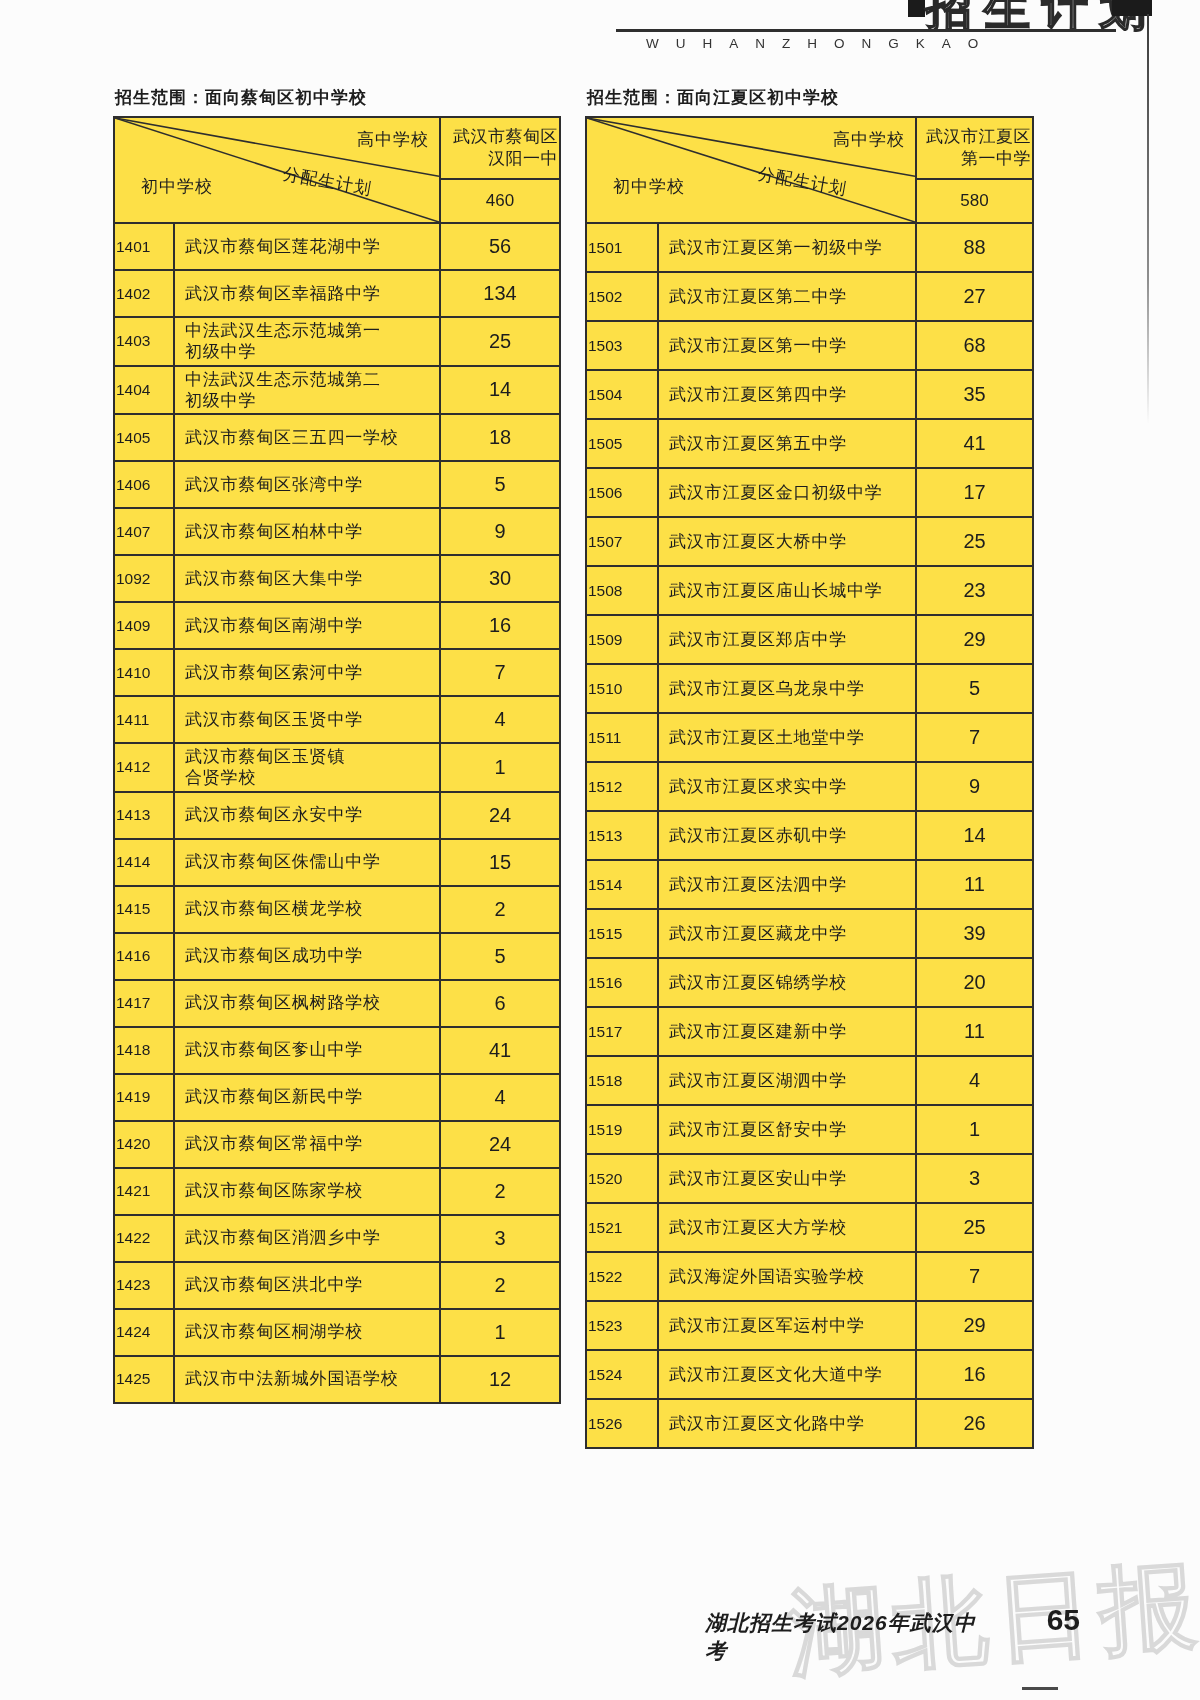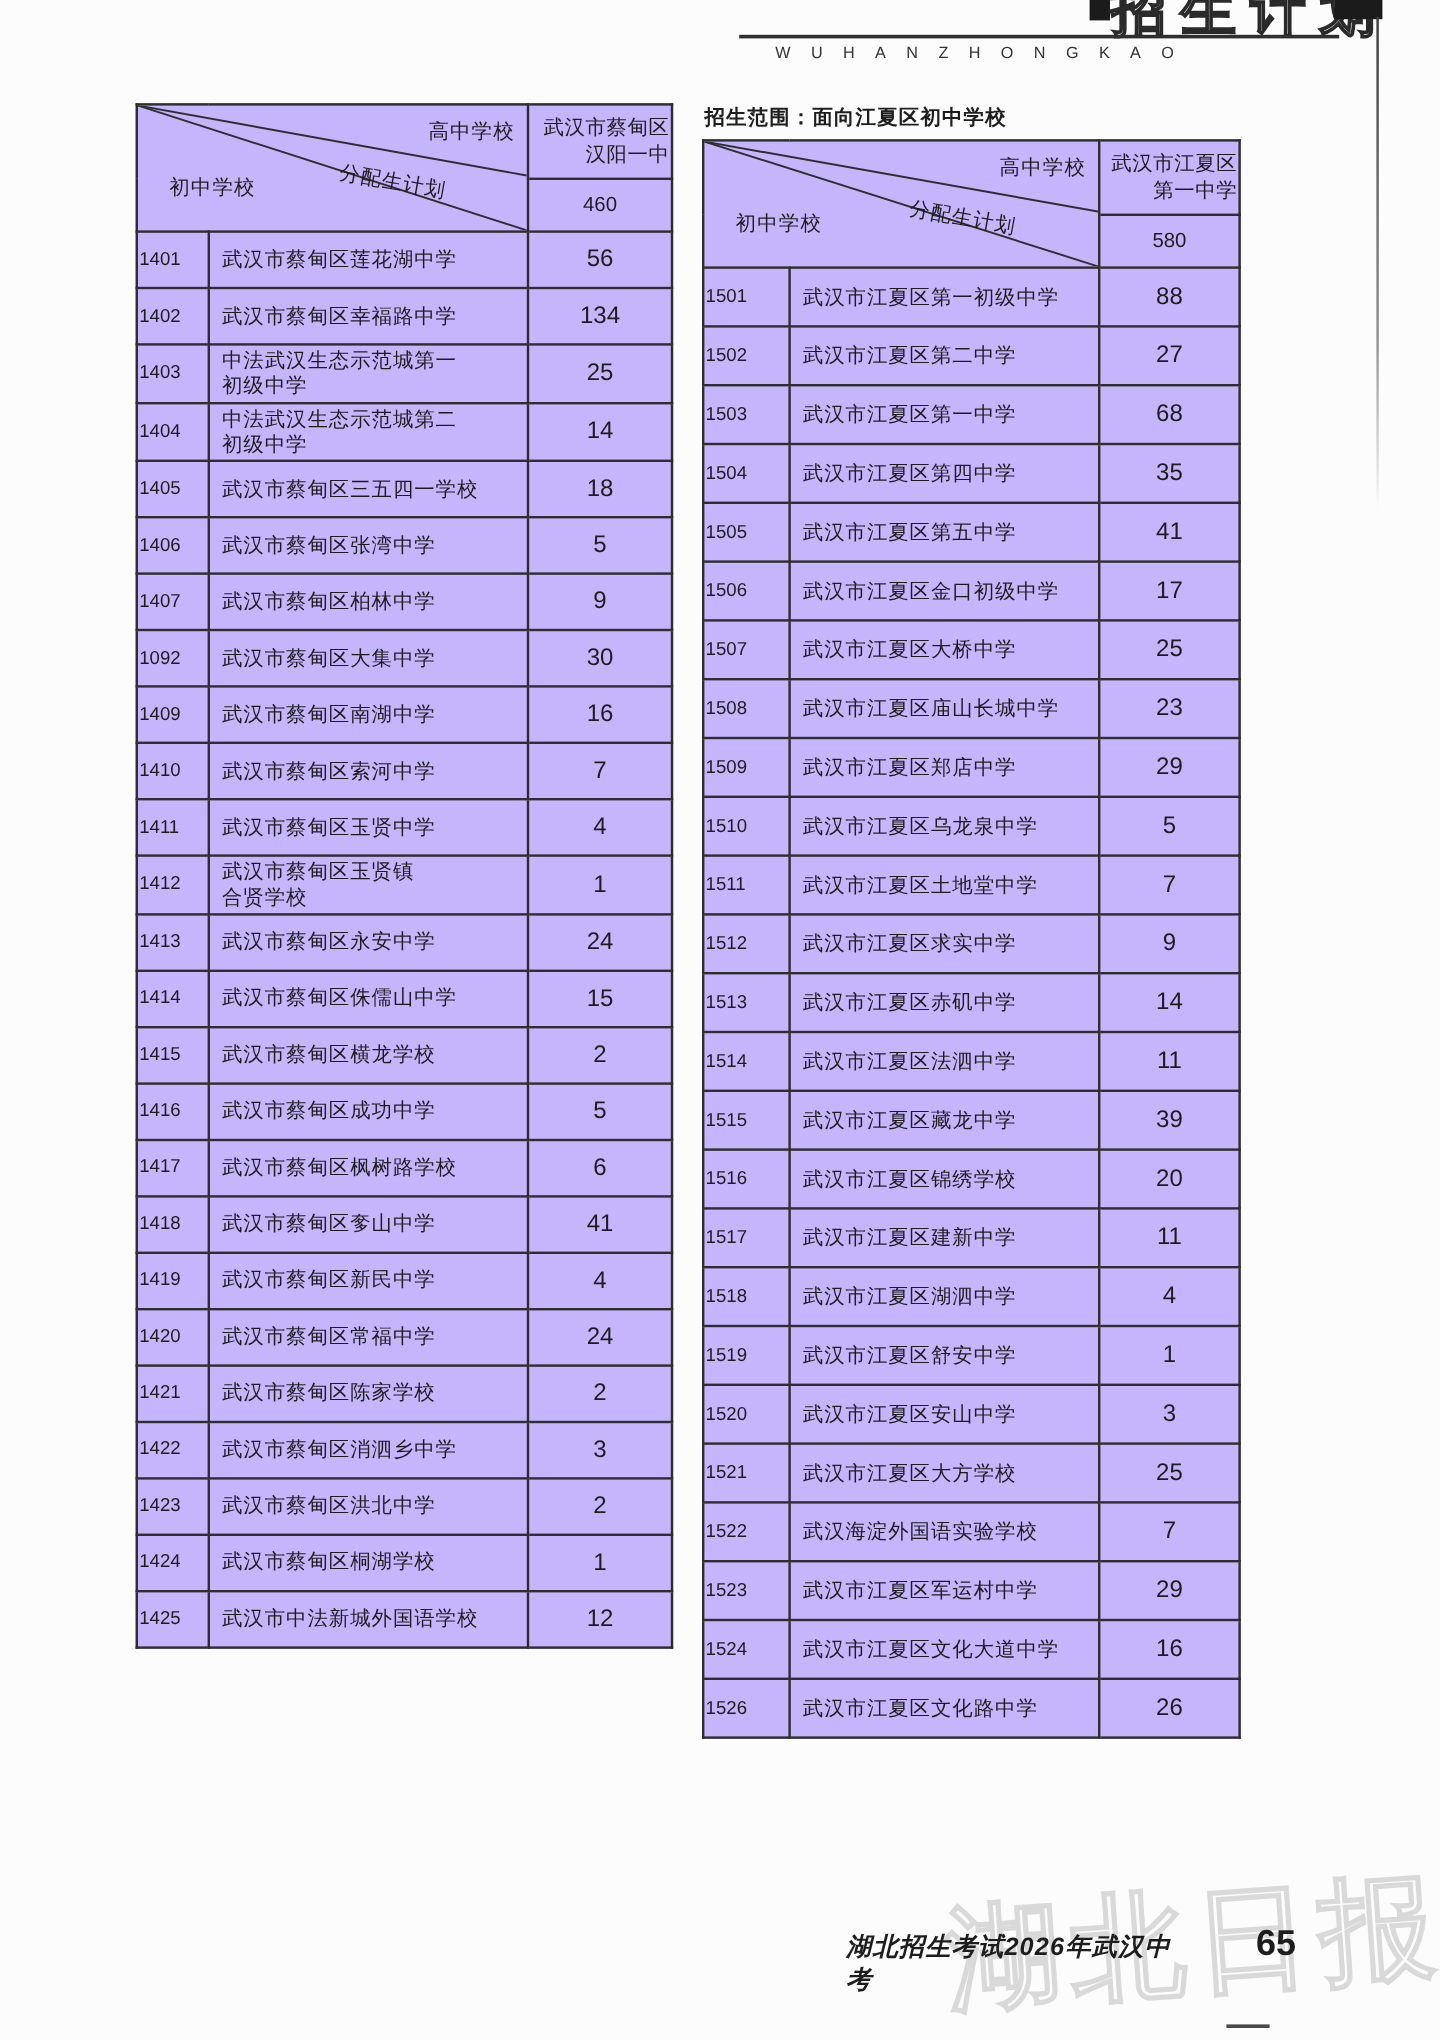--- a/index.html
+++ b/index.html
@@ -26,21 +26,21 @@
     position:absolute;left:1147px;top:14px;width:2px;height:410px;
     background:linear-gradient(#3a3a3a,#8f8f8f 65%,rgba(140,140,140,0));
   }
 
   
   .tbl-wrap{position:absolute;top:86px;}
   .tbl-wrap.left{left:113px;width:446px;}
   .tbl-wrap.right{left:585px;width:447px;}
   .tbl-caption{font-size:17px;font-weight:700;letter-spacing:1px;margin:0 0 7px 2px;}
 
-  table.t{border-collapse:collapse;width:100%;table-layout:fixed;background:#c4b5fd;}
+  table.t{border-collapse:collapse;width:100%;table-layout:fixed;background:#fde047;}
   .t td{border:2px solid #2e2e2e;vertical-align:middle;overflow:hidden;}
 
   .corner{position:relative;padding:0;height:102px;}
   .corner svg{position:absolute;left:0;top:0;width:100%;height:100%;display:block;}
   .corner .lbl{position:absolute;font-size:17px;letter-spacing:1px;white-space:nowrap;}
   .corner .lbl-top{top:10px;right:10px;}
   .corner .lbl-mid{top:44px;left:52%;transform:rotate(10deg);transform-origin:left center;}
   .corner .lbl-bottom{bottom:24px;left:26px;}
 
   .hs-name{text-align:right;font-size:17px;line-height:1.3;white-space:pre-line;height:58px;letter-spacing:0.5px;}
@@ -71,20 +71,21 @@
 <div class="page">
 
   <div class="masthead-square"></div>
   <div class="masthead-title">招生计划</div>
   <div class="masthead-block"></div>
   <div class="masthead-rule"></div>
   <div class="masthead-sub">WUHANZHONGKAO</div>
   <div class="right-rule"></div>
 
   <div class="tbl-wrap left">
+    <div class="tbl-caption">招生范围：面向蔡甸区初中学校</div>
     <table class="t t-left">
       <colgroup>
           <col style="width:60px">
           <col style="width:266px">
           <col style="width:120px">
         </colgroup>
       <thead>
         <tr>
           <td class="corner" colspan="2" rowspan="2">
             <svg viewBox="0 0 100 100" preserveAspectRatio="none">

